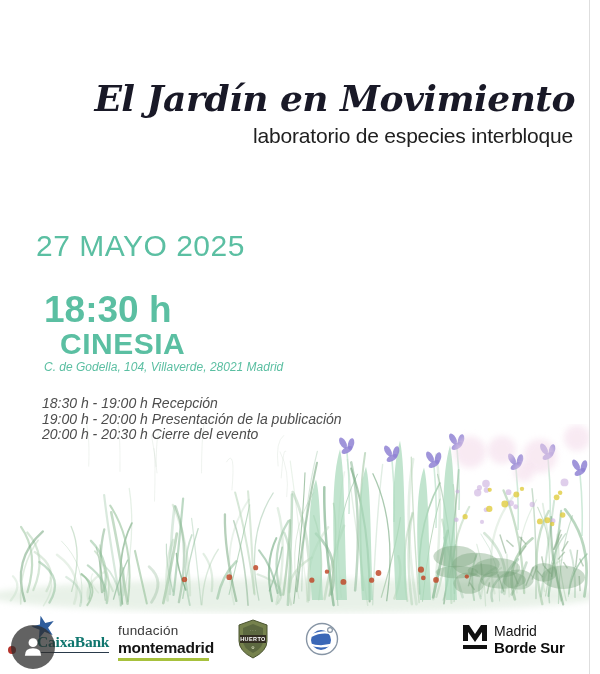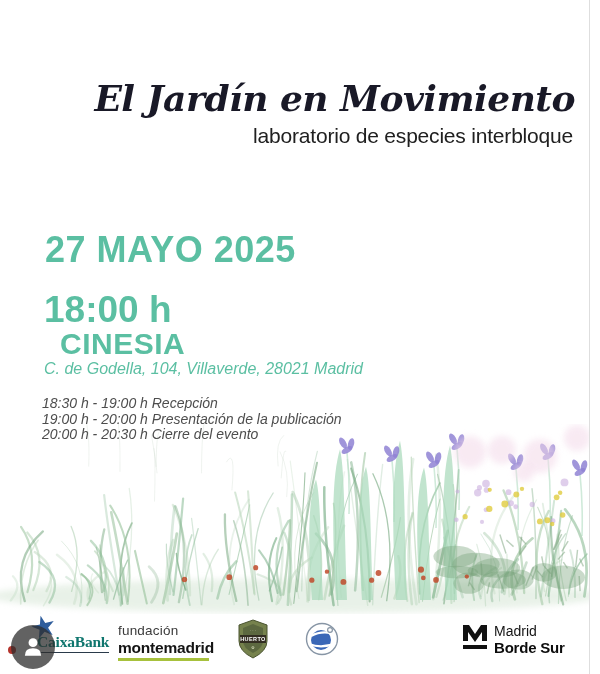--- a/index.html
+++ b/index.html
@@ -8,27 +8,27 @@
   .edge-line{position:absolute;left:589px;top:0;width:1px;height:674px;background:#dedede;}
 
   
   .title{position:absolute;top:80px;right:25px;margin:0;white-space:nowrap;
          font-family:"DejaVu Serif",serif;font-style:italic;font-weight:bold;
          font-size:36px;line-height:1.05;color:var(--title-color,#191927);letter-spacing:-0.5px;}
   .subtitle{position:absolute;top:124px;right:27px;white-space:nowrap;
             font-size:21px;color:#202020;letter-spacing:-0.2px;}
 
   
-  .date{position:absolute;left:45px;top:229px;font-size:36px;font-weight:bold;
+  .date{position:absolute;left:36px;top:229px;font-size:30px;font-weight:normal;
         color:var(--accent,#5bbfa2);letter-spacing:0.5px;white-space:nowrap;}
   .time{position:absolute;left:44px;top:289px;font-size:37px;font-weight:bold;
         color:var(--accent,#5bbfa2);white-space:nowrap;}
   .venue{position:absolute;left:44px;top:327px;font-size:30px;font-weight:bold;
          color:var(--accent,#5bbfa2);letter-spacing:0.5px;white-space:nowrap;margin-left:16px;}
-  .address{position:absolute;left:44px;top:360px;font-size:16px;font-style:italic;
+  .address{position:absolute;left:44px;top:360px;font-size:12px;font-style:italic;
            color:var(--accent,#5bbfa2);white-space:nowrap;}
 
   
   .schedule{position:absolute;left:42px;top:396px;font-size:14px;font-style:italic;
             color:var(--schedule-color,#4d4d4d);line-height:15.5px;white-space:nowrap;}
 
   
   .meadow{position:absolute;left:0;top:424px;width:590px;height:190px;}
 
   
@@ -60,21 +60,21 @@
 </style>
 </head>
 <body>
 
 <div class="canvas">
 
   <h1 class="title">El Jardín en Movimiento</h1>
   <div class="subtitle">laboratorio de especies interbloque</div>
 
   <div class="date">27 MAYO 2025</div>
-  <div class="time">18:00 h</div>
+  <div class="time">18:30 h</div>
   <div class="venue">CINESIA</div>
   <div class="address">C. de Godella, 104, Villaverde, 28021 Madrid</div>
 
   <div class="schedule">
     <div>18:30 h - 19:00 h Recepción</div>
     <div>19:00 h - 20:00 h Presentación de la publicación</div>
     <div>20:00 h - 20:30 h Cierre del evento</div>
   </div>
 
   <div class="meadow">

